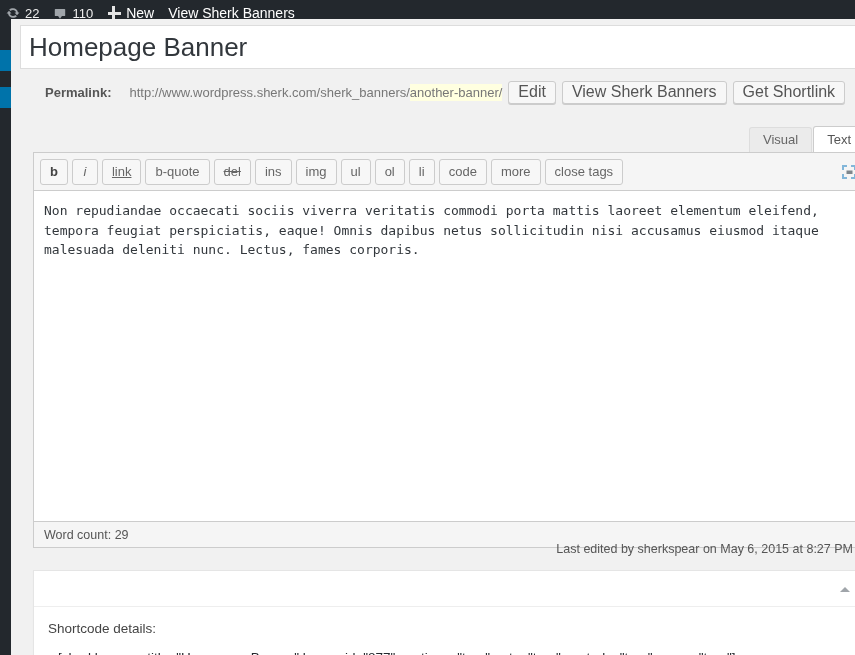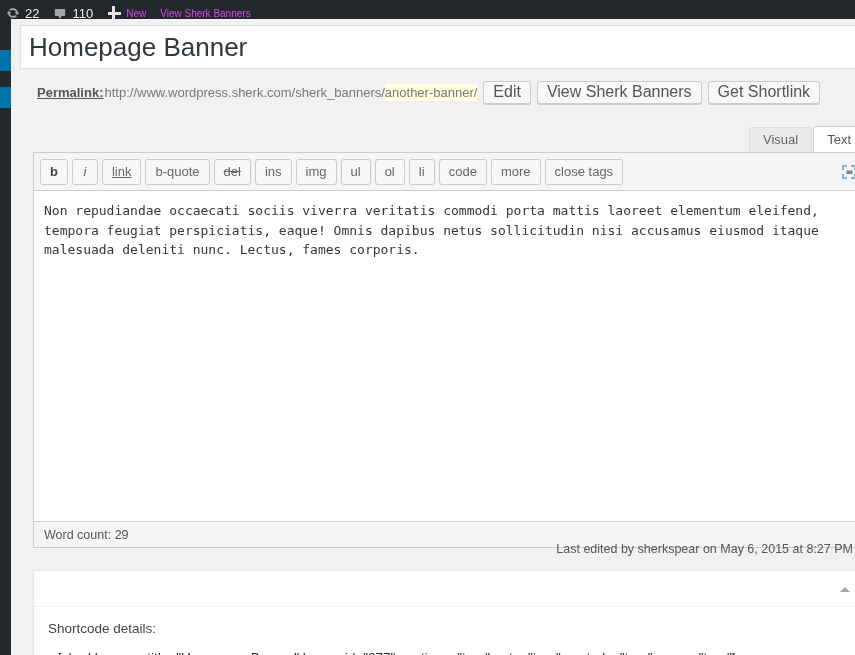--- a/index.html
+++ b/index.html
@@ -24,21 +24,21 @@
   }
   .ab-item {
     display: flex; align-items: center;
     height: 19px;
     padding: 0 7px;
     color: #eee;
     gap: 5px;
   }
   .ab-item:first-child { padding-left: 6px; }
   .ab-num { font-size: 13px; color: #eee; }
-  .ab-txt { font-size: 10px; color: #d946ef; }
+  .ab-txt { font-size: 14px; color: #ffffff; }
 
   .ico-updates {
     width: 14px; height: 14px; position: relative; display: inline-block;
   }
   .ico-updates svg { display:block; }
   .ico-comment { width: 14px; height: 13px; display:inline-block; }
   .ico-plus { width: 14px; height: 14px; display:inline-block; position: relative; }
   .ico-plus::before, .ico-plus::after {
     content:""; position:absolute; background:#e5e5e5;
   }
@@ -90,22 +90,22 @@
   
   #edit-slug-box {
     position: absolute;
     top: 57px; left: 9px;
     width: 844px; height: 32px;
     display: flex; align-items: center;
     font-size: 13px;
     color: #666;
     white-space: nowrap;
   }
-  #perma-label { font-weight: bold; color: #555; margin-left: 17px; text-decoration: underline; }
-  #perma-url { color: #777; margin-left: 1px; }
+  #perma-label { font-weight: bold; color: #555; margin-left: 25px; }
+  #perma-url { color: #777; margin-left: 18px; }
   #perma-url .slug {
     background: #ffffe0;
     color: #777;
     padding: 1px 0;
   }
   .small-button {
     display: inline-flex; align-items: center; justify-content: center;
     height: 23px;
     padding: 0 9px;
     margin-left: 6px;

